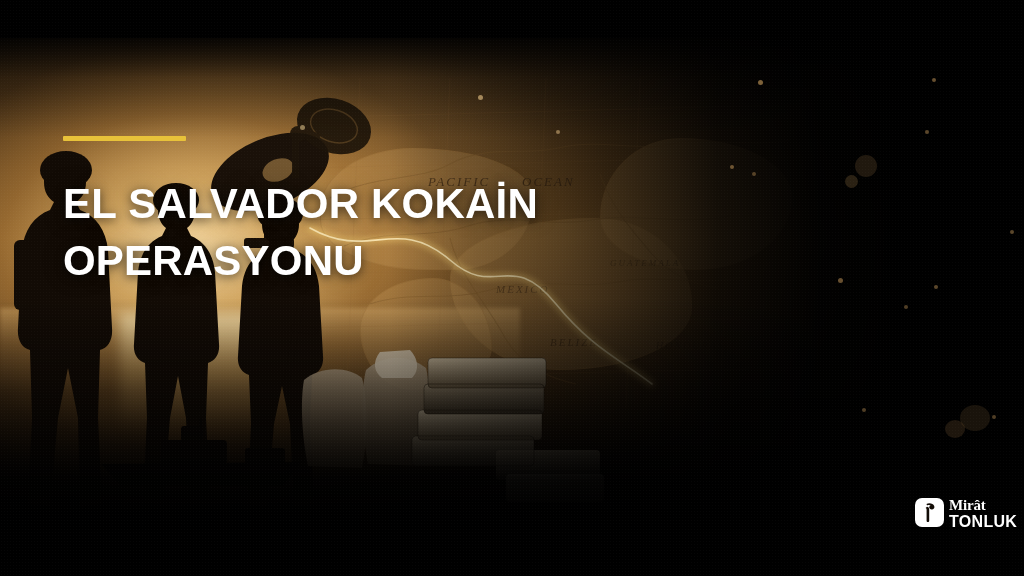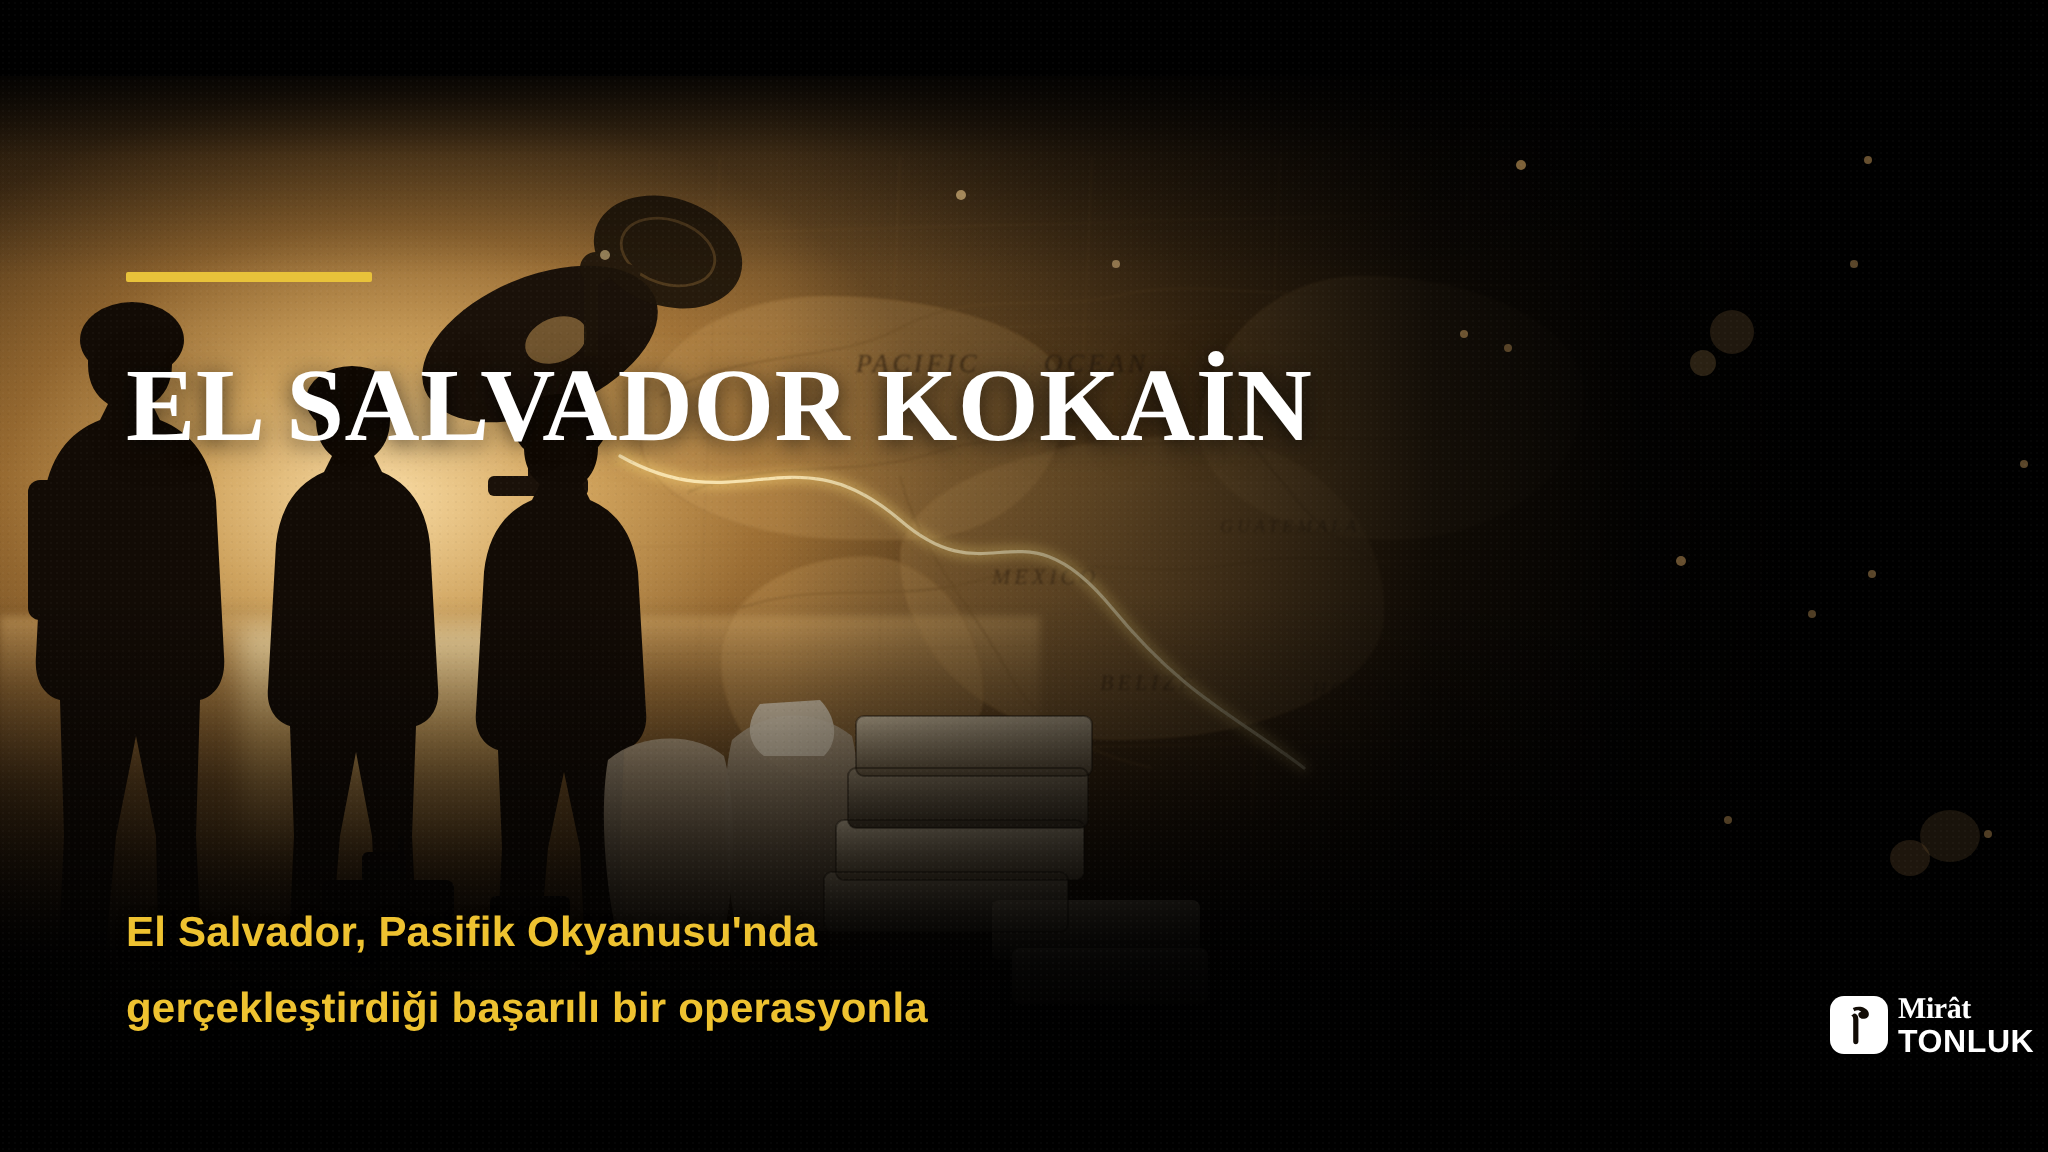--- a/index.html
+++ b/index.html
@@ -157,27 +157,26 @@
     left:63px; top:136px;
     width:123px; height:5px;
     border-radius:1px;
   }
   .headline{
     position:absolute;
     left:63px; top:175px;
     width:700px;
     margin:0;
     color:#ffffff;
-    font-size:52px;
+    font-size:42px;
     line-height:57px;
     font-weight:bold;
     letter-spacing:0.2px;
     text-transform:uppercase;
     text-shadow:0 2px 10px rgba(0,0,0,0.55), 0 0 22px rgba(0,0,0,0.35);
-    font-family:Liberation Serif, serif;
   }
   .headline .hl{display:block;white-space:nowrap;}
 
   .subhead{
     position:absolute;
     left:63px; top:448px;
     width:640px;
     margin:0;
     font-size:21px;
     line-height:38px;
@@ -395,26 +394,23 @@
   </div>
 
   <div class="grain"></div>
 
   <div class="content">
 
     <div class="accent-rule" style="background:#e8c23a;"></div>
 
     <h1 class="headline">
       <span class="hl">EL SALVADOR KOKAİN</span>
+      <span class="hl">OPERASYONU</span>
     </h1>
 
-    <p class="subhead" style="color:#eec230;">
-      <span class="sl">El Salvador, Pasifik Okyanusu'nda</span>
-      <span class="sl">gerçekleştirdiği başarılı bir operasyonla</span>
-    </p>
 
     <div class="logo">
       <span class="logo-mark">
         <svg width="29" height="29" viewBox="0 0 29 29" aria-hidden="true">
           <g fill="#120c06">
             <path d="M11.4,6.0 C14.6,4.6 18.2,5.6 19.2,8.0 C19.9,9.7 18.9,11.2 17.1,11.4
                      C15.6,11.6 14.4,10.8 14.2,9.6 C14.0,8.6 14.7,7.9 15.6,8.0
                      C14.9,7.0 13.3,6.8 12.2,7.6 L11.4,6.0 Z"></path>
             <path d="M12.0,8.8 C13.4,8.8 14.2,10.0 14.2,11.8 L14.2,22.8
                      C14.2,23.6 13.7,24.1 12.9,24.1 C12.1,24.1 11.6,23.6 11.6,22.8

